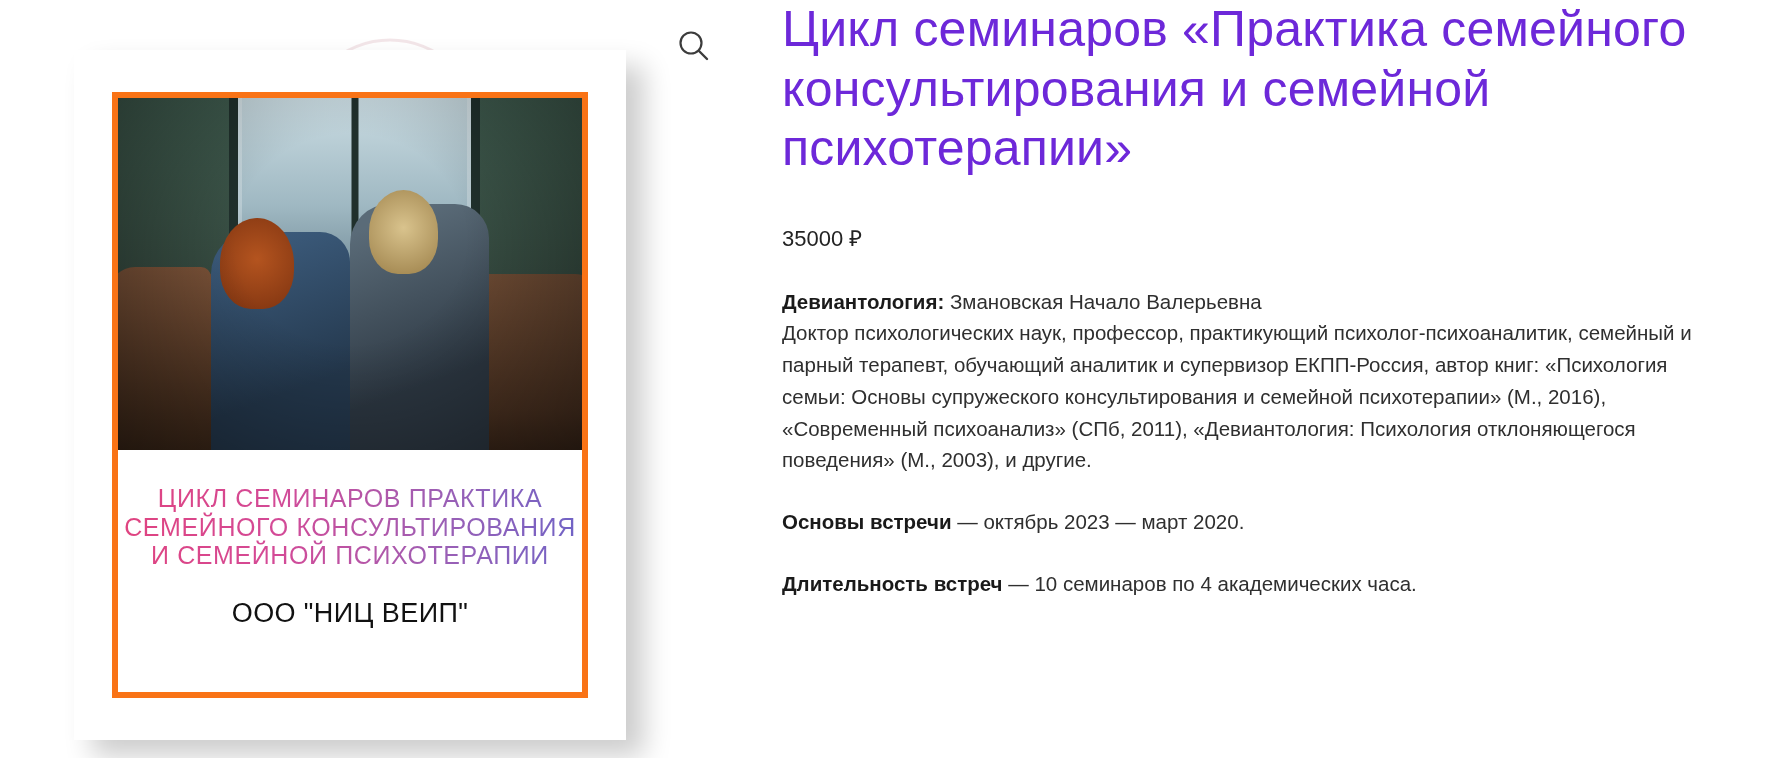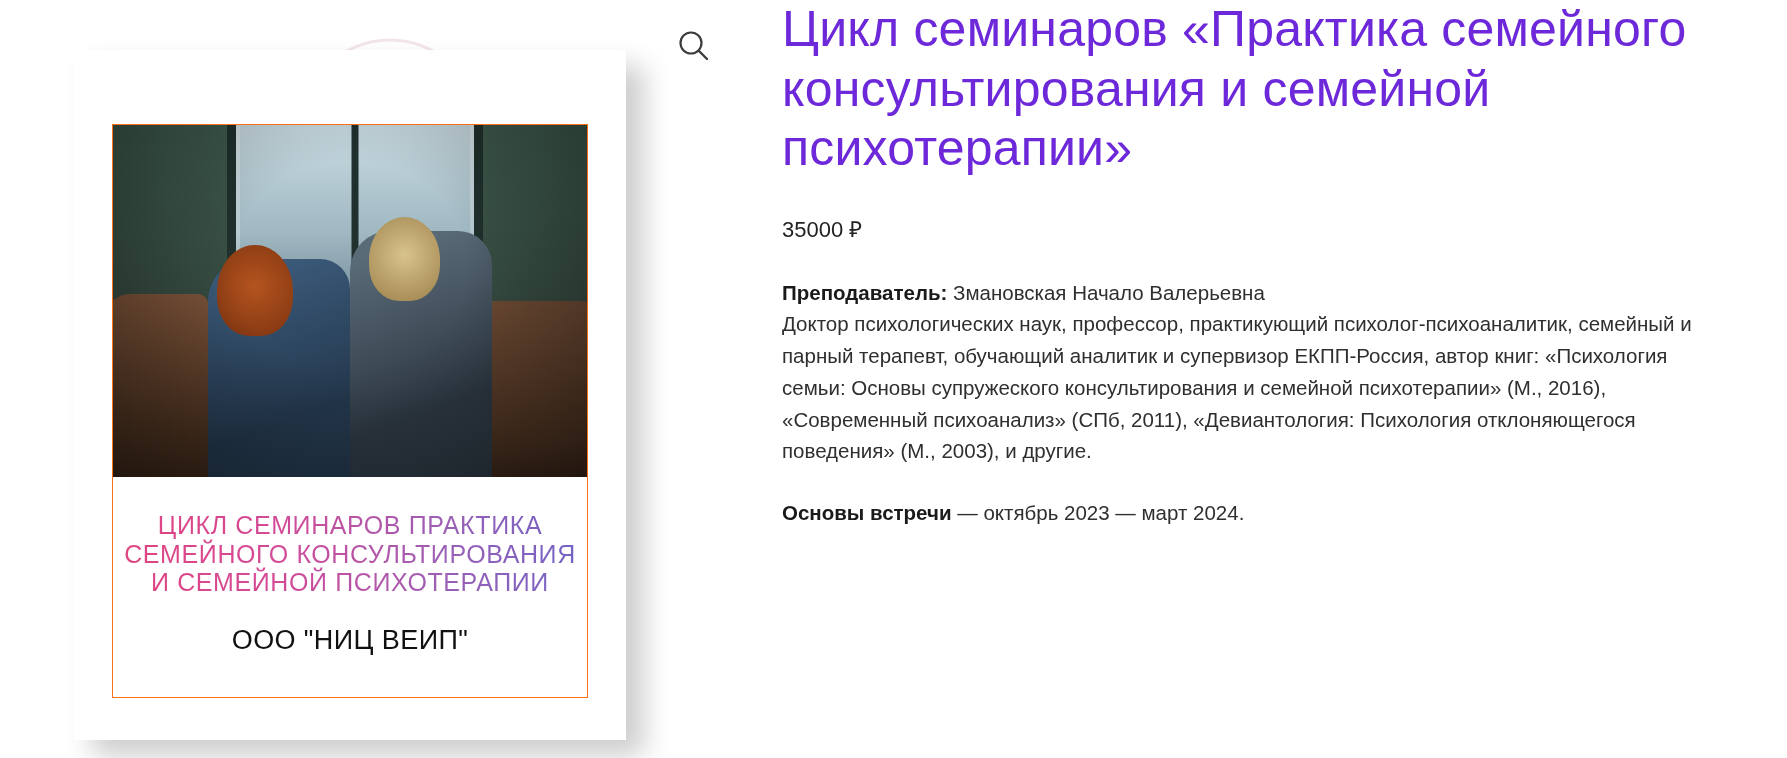--- a/index.html
+++ b/index.html
@@ -67,24 +67,23 @@
     background: #ffffff;
     box-shadow: 18px 16px 26px rgba(0,0,0,.20);
     z-index: 4;
   }
   .card-inner {
     position: absolute;
     left: 38px;
     top: 42px;
     right: 38px;
     bottom: 42px;
-    border: 1px solid #f97316;
+    border: 6px solid #f97316;
     background: #fff;
     overflow: hidden;
-    margin-top: 32px;
   }
 
   .photo {
     position: relative;
     margin: 0;
     width: 100%;
     height: 352px;
     background: linear-gradient(160deg,#1d2b29 0%, #2c3a33 45%, #1a2320 100%);
     overflow: hidden;
   }
@@ -176,21 +175,21 @@
   .product-title {
     margin: 0;
     padding-top: 0;
     font-size: 50px;
     line-height: 1.19;
     font-weight: 400;
     color: #6d28d9;
     letter-spacing: .2px;
   }
   .price {
-    margin: 34px 0 0;
+    margin: 43px 0 0;
     font-size: 22px;
     color: #232323;
   }
   .desc {
     margin: 34px 0 0;
     font-size: 20.5px;
     line-height: 1.55;
     color: #2f2f2f;
   }
   .desc + .desc { margin-top: 30px; }
@@ -239,23 +238,26 @@
       </div>
     </div>
   </div>
 
   <div class="summary">
     <h1 class="product-title">Цикл семинаров «Практика семейного консультирования и семейной психотерапии»</h1>
 
     <p class="price">35000 ₽</p>
 
     <p class="desc">
-      <b>Преподаватель:</b><span> Змановская Начало Валерьевна</span><br>
+      <b>Девиантология:</b><span> Змановская Начало Валерьевна</span><br>
       <span>Доктор психологических наук, профессор, практикующий психолог-психоаналитик, семейный и парный терапевт, обучающий аналитик и супервизор ЕКПП-Россия, автор книг: «Психология семьи: Основы супружеского консультирования и семейной психотерапии» (М., 2016), «Современный психоанализ» (СПб, 2011), «Девиантология: Психология отклоняющегося поведения» (М., 2003), и другие.</span>
     </p>
 
     <p class="desc">
-      <b>Основы встречи</b><span> — октябрь 2023 — март 2024.</span>
+      <b>Основы встречи</b><span> — октябрь 2023 — март 2020.</span>
     </p>
 
+    <p class="desc">
+      <b>Длительность встреч</b><span> — 10 семинаров по 4 академических часа.</span>
+    </p>
   </div>
 
 </div>
 
 </body></html>

